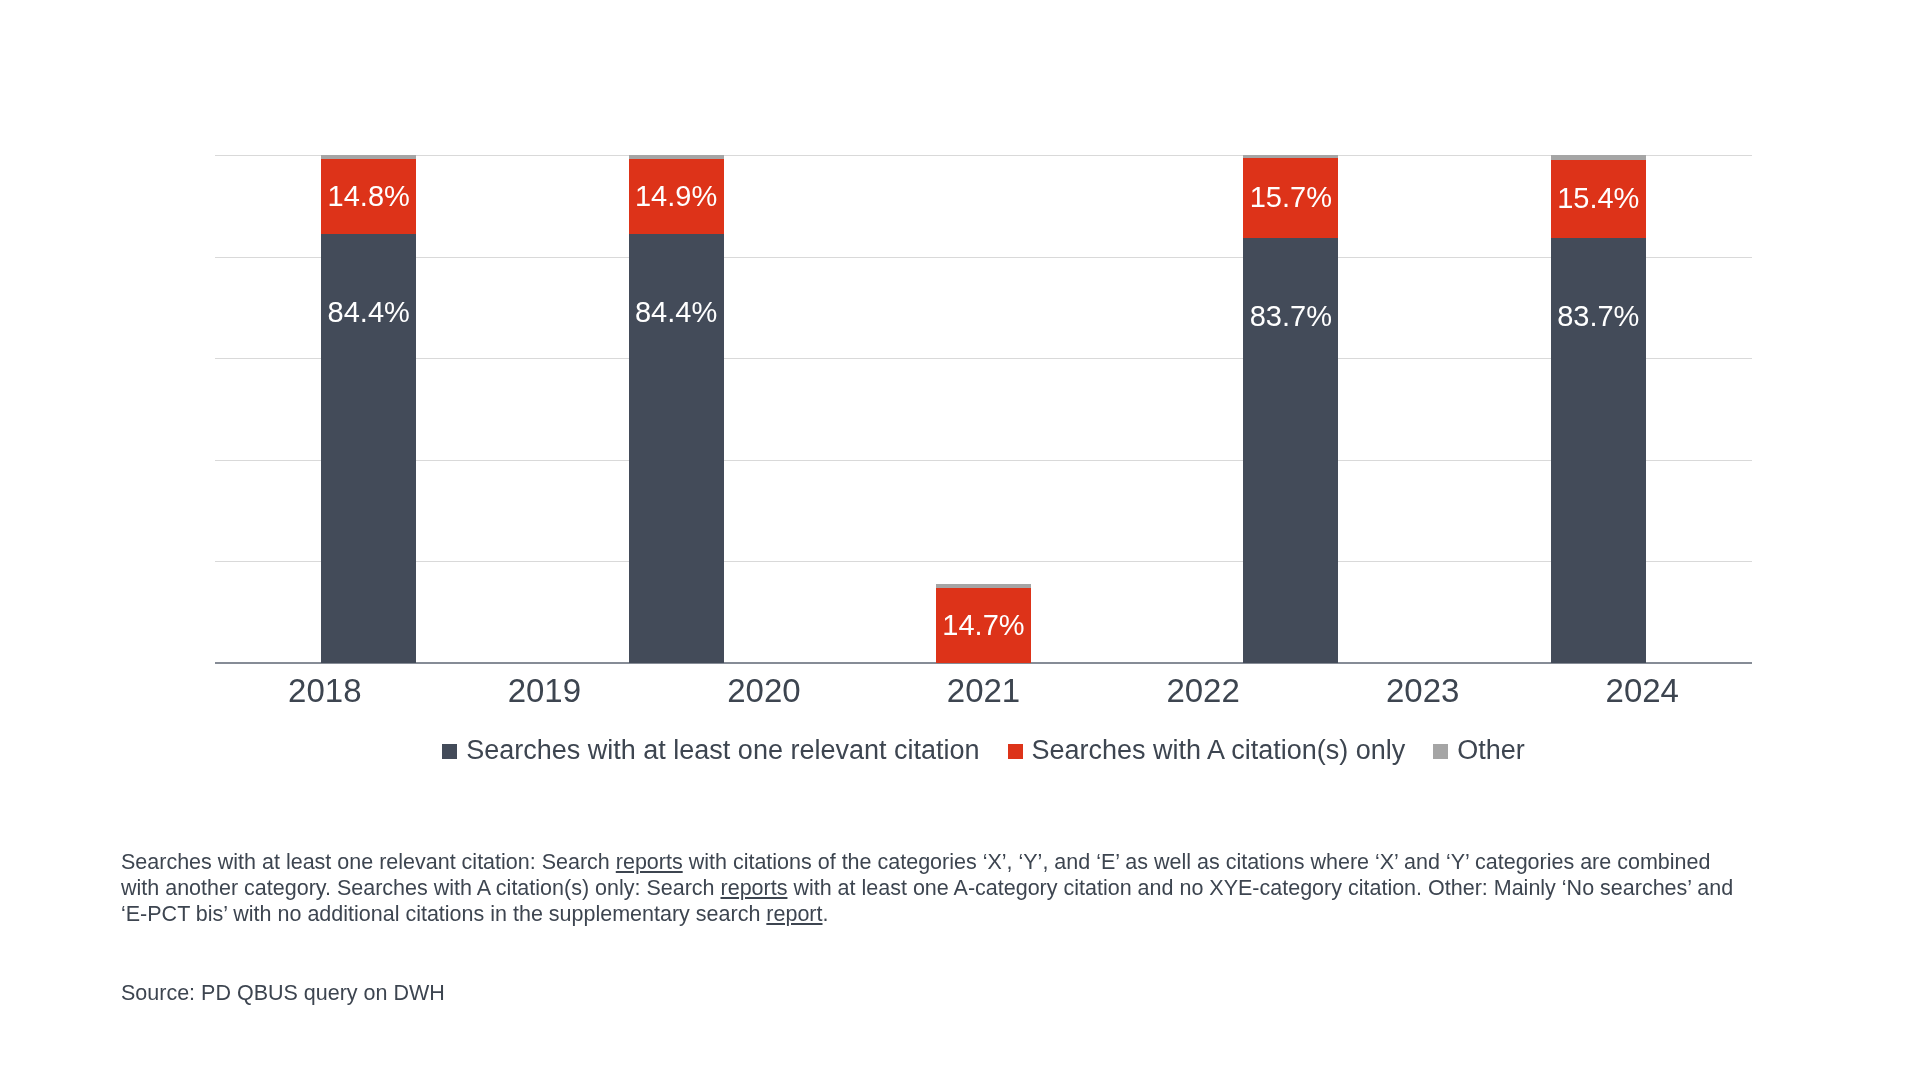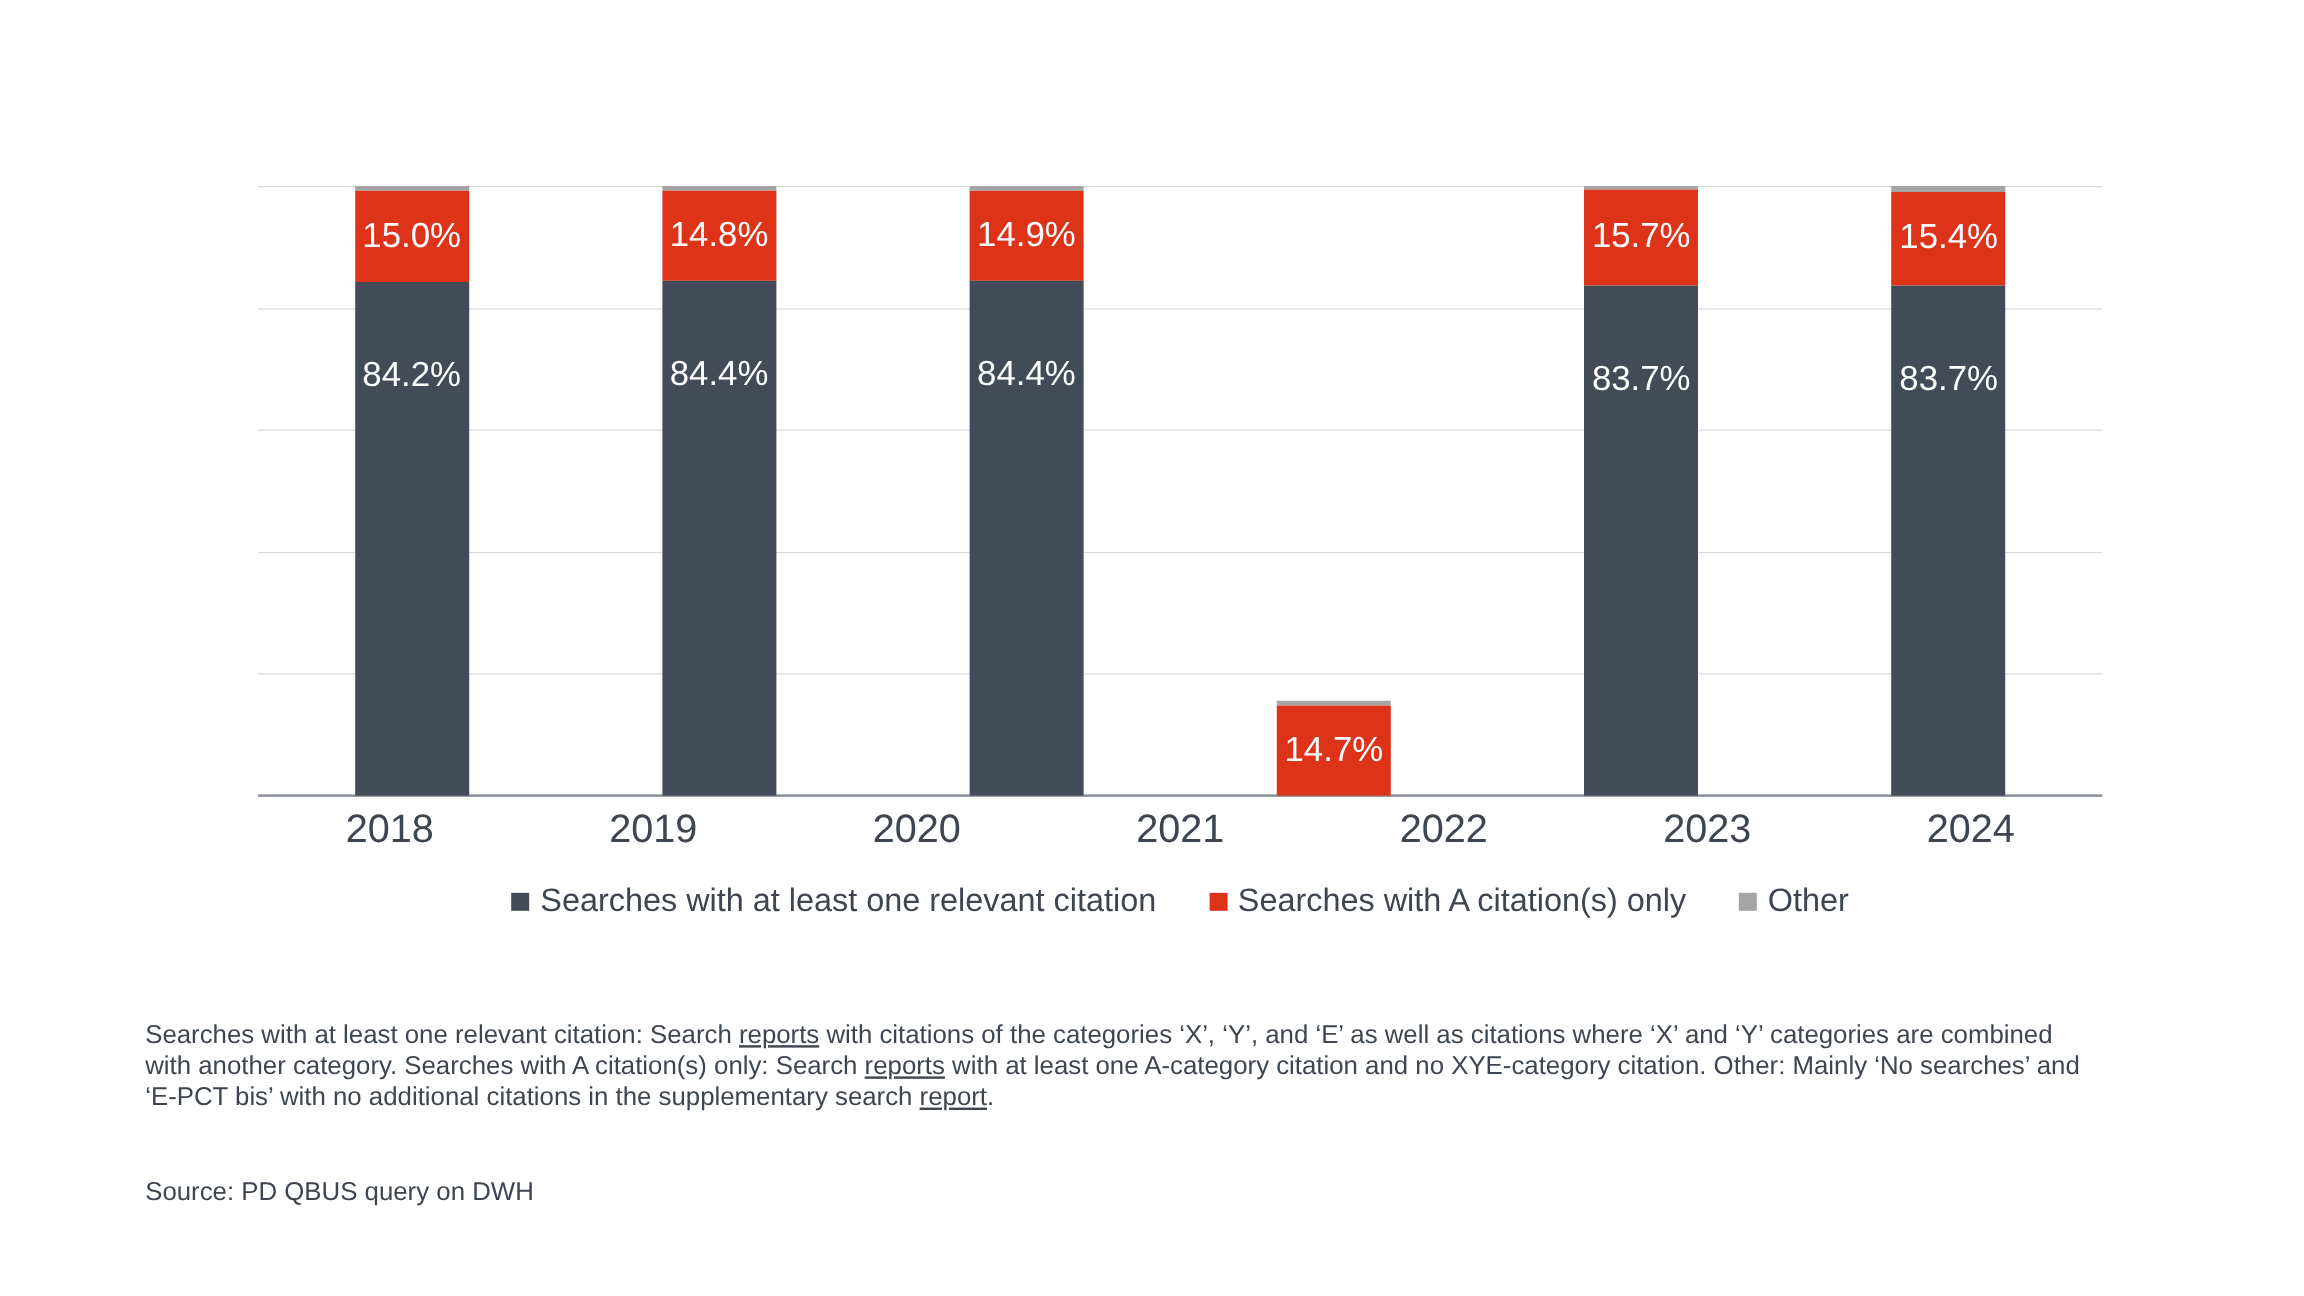--- a/index.html
+++ b/index.html
@@ -123,21 +123,21 @@
 
   
   #legend {
     position: absolute;
     left: 215px;
     top: 735px;
     width: 1537px;
     display: flex;
     justify-content: center;
     align-items: center;
-    gap: 44px;
+    gap: 28px;
   }
   .legend-item {
     display: flex;
     align-items: center;
     gap: 9px;
     font-size: 27px;
     color: #3d4550;
     white-space: nowrap;
   }
   .legend-swatch {
@@ -190,33 +190,20 @@
 
     <div class="gridline" style="top:0px"></div>
     <div class="gridline" style="top:101.6px"></div>
     <div class="gridline" style="top:203.2px"></div>
     <div class="gridline" style="top:304.8px"></div>
     <div class="gridline" style="top:406.4px"></div>
     <div id="axis-line-zero"></div>
 
     <div id="bars-layer">
 
-      <div class="bar-group">
-        <div class="bar-stack">
-          <div class="seg seg-other" style="height:0.8%">
-              <span class="seg-label"></span>
-            </div>
-          <div class="seg seg-acit" style="height:15.0%">
-              <span class="seg-label">15.0%</span>
-            </div>
-          <div class="seg seg-relev" style="height:84.2%">
-              <span class="seg-label">84.2%</span>
-            </div>
-        </div>
-      </div>
 
       <div class="bar-group">
         <div class="bar-stack">
           <div class="seg seg-other" style="height:0.8%">
               <span class="seg-label"></span>
             </div>
           <div class="seg seg-acit" style="height:14.8%">
               <span class="seg-label">14.8%</span>
             </div>
           <div class="seg seg-relev" style="height:84.4%">

